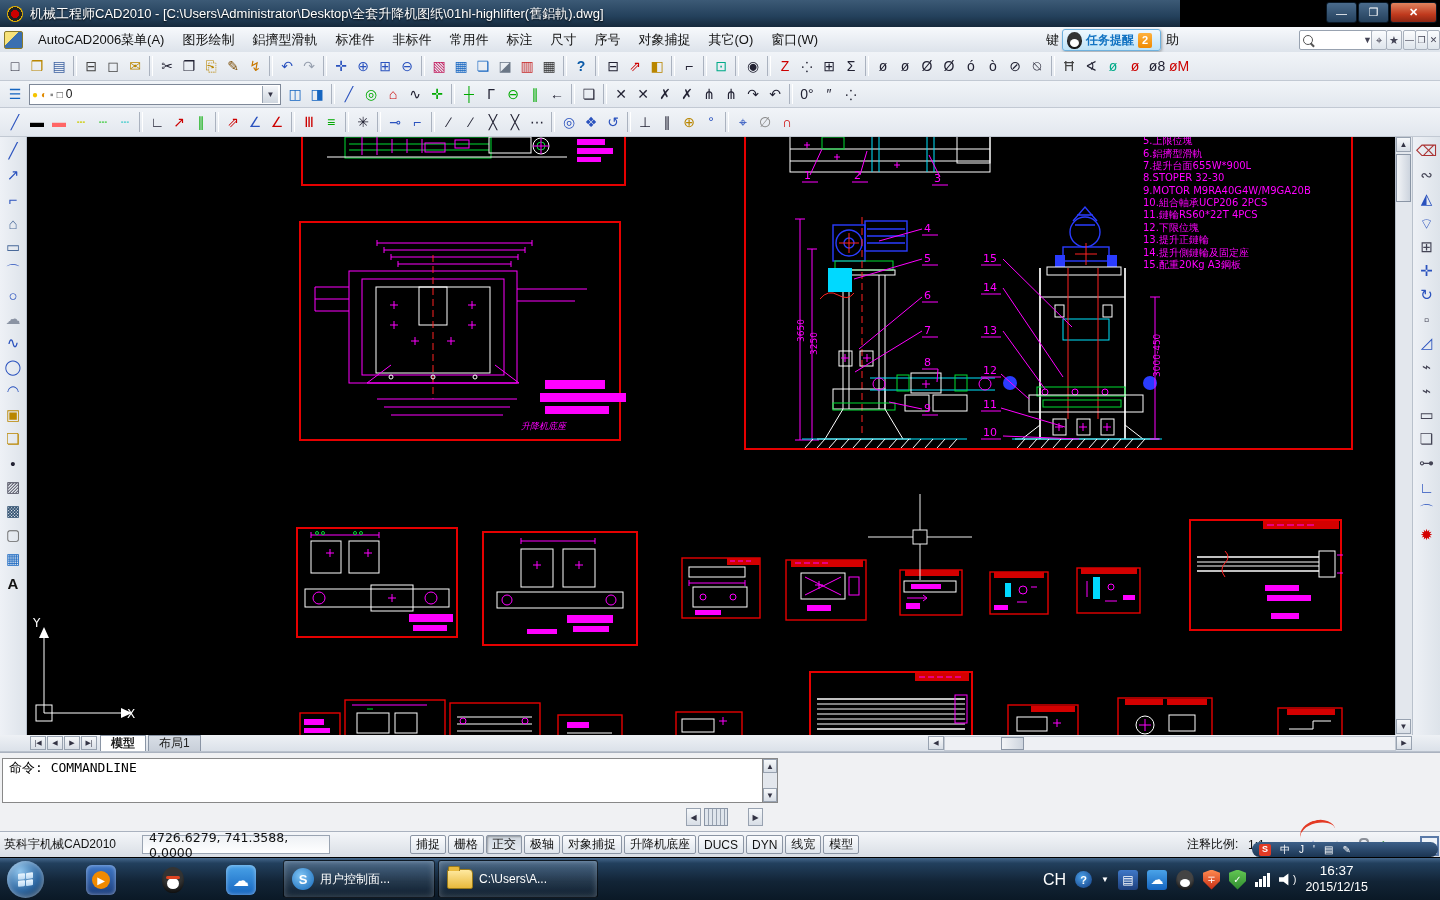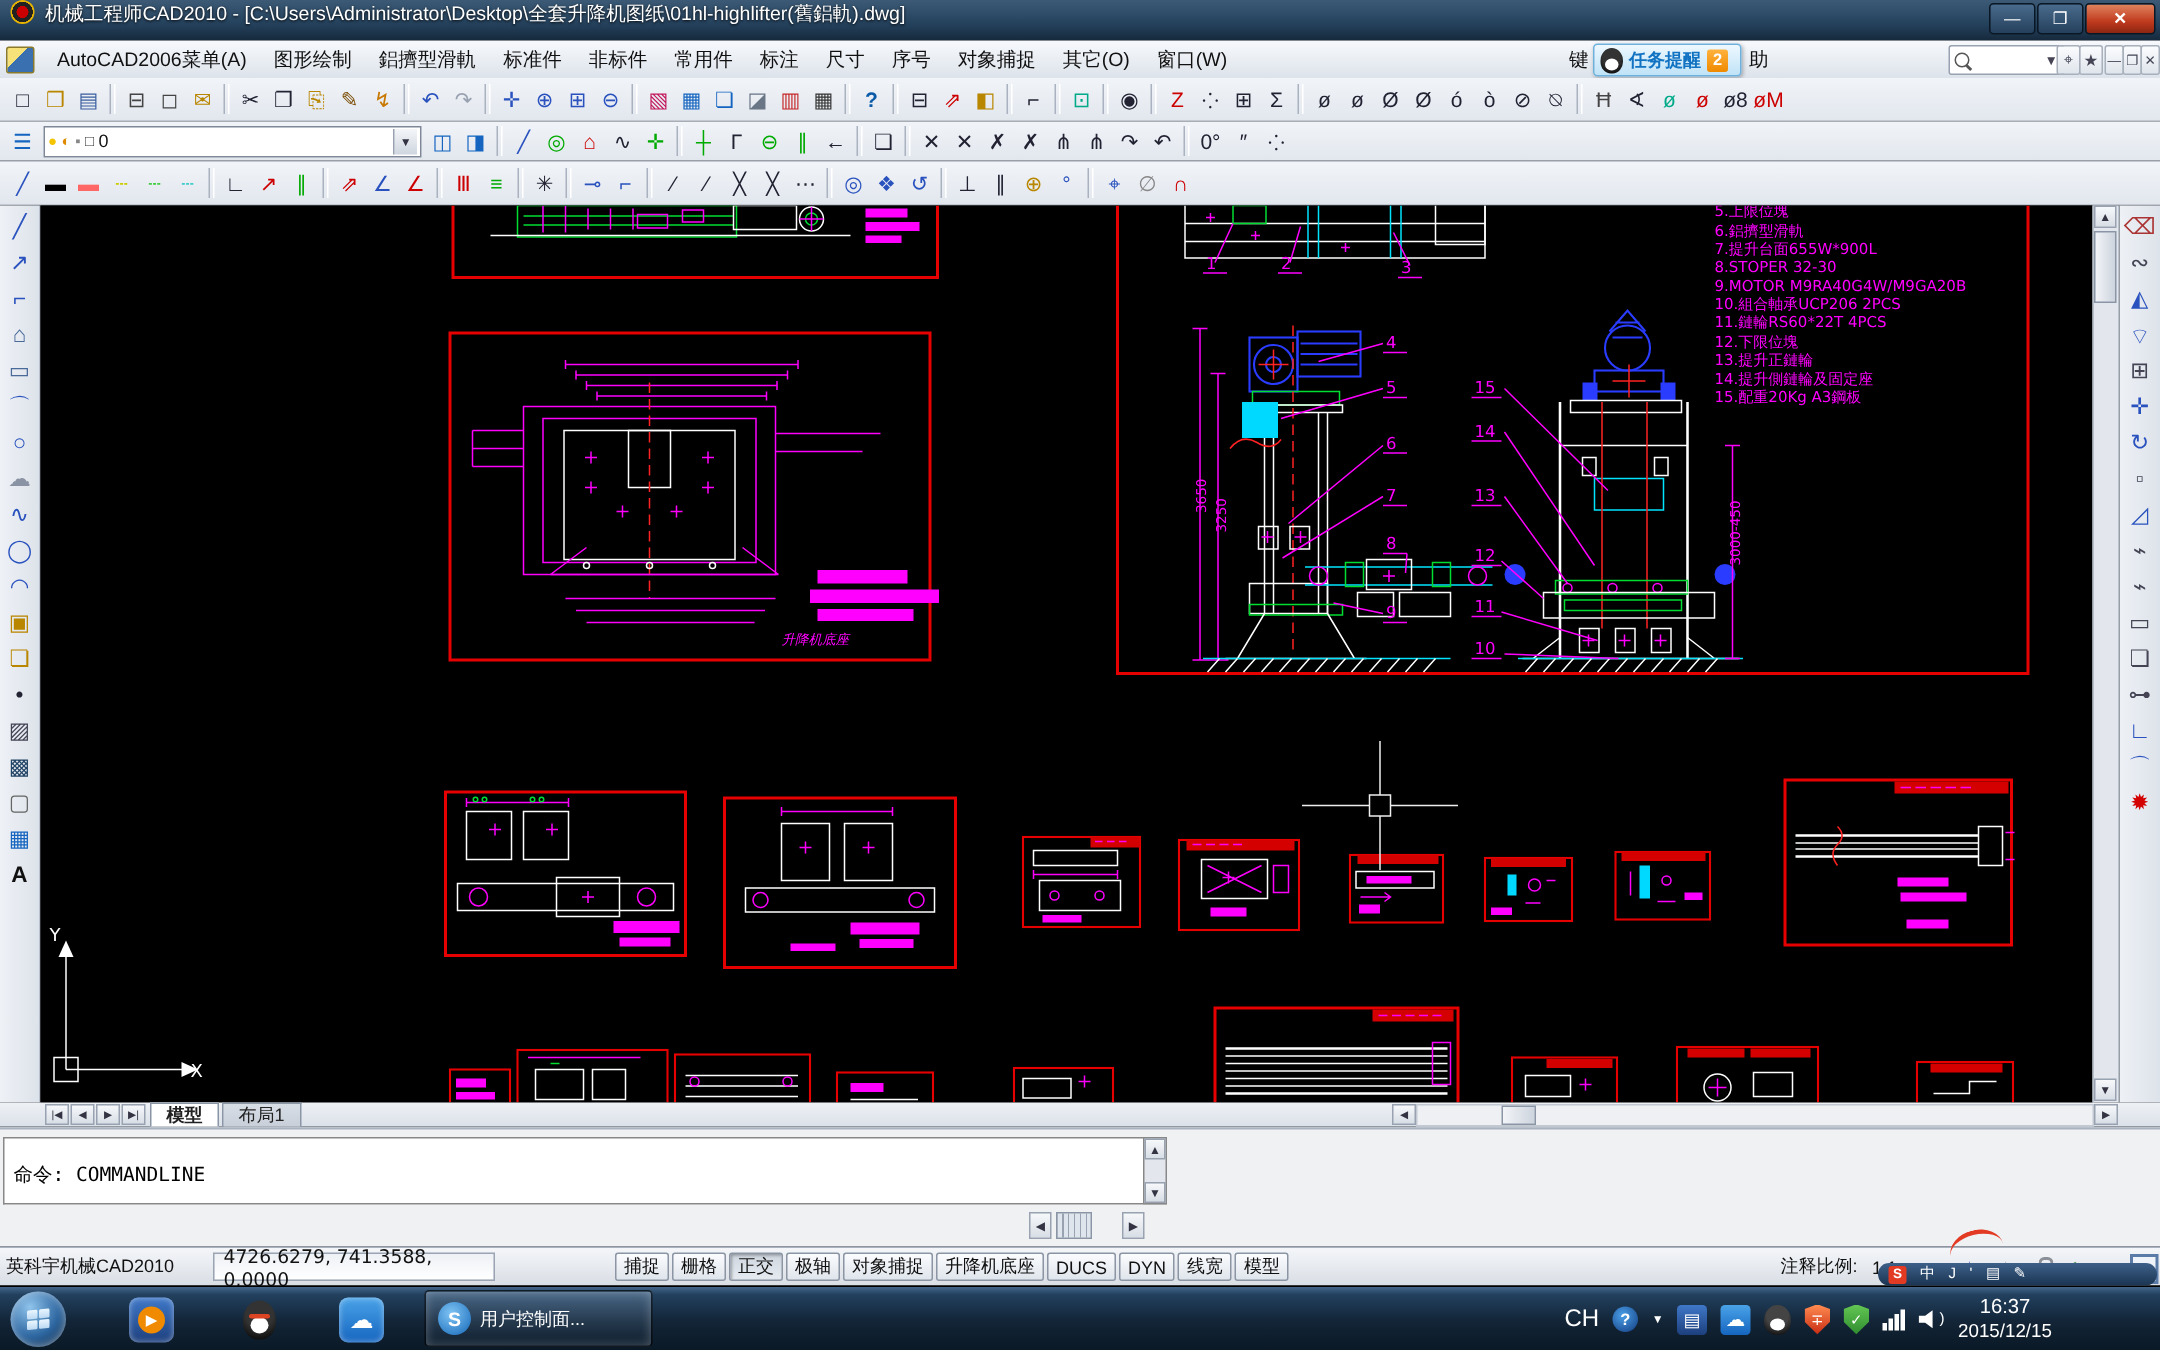--- a/index.html
+++ b/index.html
@@ -1,21 +1,21 @@
 <!DOCTYPE html>
 <html><head>
 <meta charset="utf-8">
 <style>
   html,body{margin:0;padding:0}
   body{width:1440px;height:900px;overflow:hidden;position:relative;background:#000;
        font-family:"Liberation Sans",sans-serif;-webkit-font-smoothing:antialiased}
   .abs{position:absolute}
   
-  #titlebar{left:0;top:0;width:1440px;height:27px;background:linear-gradient(#3c5a76,#24415c 60%,#16293c);
-            color:#fff;display:flex;border-bottom:1px solid #0b1724}
+  #titlebar{left:0;top:0;width:1180px;height:27px;background:linear-gradient(#3c5a76,#24415c 60%,#16293c);
+            color:#fff;display:flex;align-items:center;border-bottom:1px solid #0b1724}
   #titlebar .appico{width:16px;height:16px;margin:0 7px;border-radius:50%;
             background:radial-gradient(circle at 50% 50%,#c00 35%,#222 36%,#222 60%,#e8b400 61%,#e8b400 80%,#733 81%)}
   #titlebar .ttl{font-size:13px;text-shadow:0 1px 2px #000;white-space:nowrap}
   .winbtns{right:3px;top:2px;display:flex;gap:1px}
   .winbtn{width:29px;height:19px;display:flex;align-items:center;justify-content:center;font-size:11px;color:#fff;
           background:linear-gradient(#4a6b8c,#24405c);border:1px solid #0a1826;border-radius:3px}
   .winbtn.close{width:45px;background:linear-gradient(#e0835e,#c03a1e 60%,#8c2512);font-weight:bold}
   
   #menubar{left:0;top:27px;width:1440px;height:25px;background:linear-gradient(#f7f9fc,#dde3eb);
            border-bottom:1px solid #b6bec9;display:flex;align-items:center}
@@ -72,21 +72,21 @@
   #tabsrow{left:0;top:735px;width:1440px;height:17px;background:linear-gradient(#eef1f5,#dbe1e9);border-bottom:1px solid #b9c1cc;box-sizing:border-box}
   .navbtn{position:absolute;top:1px;width:16px;height:14px;background:linear-gradient(#f6f8fa,#d8dee6);
           border:1px solid #98a2b0;font-size:7px;color:#334;display:flex;align-items:center;justify-content:center;box-sizing:border-box}
   .tab{position:absolute;top:0;height:16px;padding:0 10px;font-size:12px;display:flex;align-items:center;
        border:1px solid #8a95a5;border-bottom:none;background:linear-gradient(#d8dee6,#c8cfd9);color:#222;box-sizing:border-box}
   .tab.active{background:#fff;font-weight:bold}
   #htrack{position:absolute;left:944px;top:1px;width:452px;height:15px;background:#eef0f4;border:1px solid #c2c9d3;box-sizing:border-box}
   
   #cmd{left:0;top:752px;width:1440px;height:79px;background:#f0f1f3;border-top:1px solid #aab2bf;box-sizing:border-box}
   #cmdhist{position:absolute;left:2px;top:5px;width:776px;height:45px;background:#fff;border:1px solid #888;
-           border-right:none;font-family:"DejaVu Sans Mono",monospace;font-size:13px;color:#000;padding:15px 6px;box-sizing:border-box}
+           border-right:none;font-family:"DejaVu Sans Mono",monospace;font-size:13px;color:#000;padding:0 6px;box-sizing:border-box}
   #cmdvs{position:absolute;left:762px;top:5px;width:16px;height:45px;background:#e3e7ed;border:1px solid #888;box-sizing:border-box}
   #cmdline{position:absolute;left:2px;top:52px;width:776px;height:24px;background:#fff;border:1px solid #888;
            font-family:"DejaVu Sans Mono",monospace;font-size:13px;color:#000;padding:3px 6px;box-sizing:border-box}
   
   #statusbar{left:0;top:831px;width:1440px;height:26px;background:linear-gradient(#f4f6f9,#d9dee5);
            border-top:1px solid #aab2bf;display:flex;align-items:center;font-size:12px;color:#111;box-sizing:border-box}
   #coords{position:absolute;left:142px;top:3px;width:188px;height:19px;border:1px solid #9aa4b2;background:linear-gradient(#eef1f5,#fff);
           font-size:12.5px;display:flex;align-items:center;padding-left:6px;box-sizing:border-box;font-family:"DejaVu Sans",sans-serif}
   #toggles{position:absolute;left:410px;top:3px;display:flex;gap:2px}
   .stbtn{height:19px;padding:0 5px;font-size:12px;border:1px solid #8b95a4;border-radius:2px;color:#111;
@@ -1109,20 +1109,26 @@
       <span style="position:absolute;left:5px;top:11px;width:12px;height:11px;background:#fff;border-radius:50%"></span>
       <span style="position:absolute;left:4px;top:9px;width:14px;height:3px;background:#d42;border-radius:2px"></span>
     </span>
   </span>
   <span class="tkico" style="left:226px;background:linear-gradient(#4aa3e8,#1565c0);color:#fff;font-size:16px;box-shadow:inset 0 0 4px rgba(255,255,255,.5)">☁</span>
 
   <div class="tbtn" style="left:283px;width:152px">
     <span style="width:22px;height:22px;border-radius:50%;background:radial-gradient(circle at 40% 35%,#7fc4f4,#1467b8);color:#fff;font-weight:bold;font-size:13px;display:flex;align-items:center;justify-content:center;flex:0 0 auto">S</span>
     <span>用户控制面...</span>
   </div>
+  <div class="tbtn" style="left:438px;width:160px">
+    <span style="width:24px;height:18px;background:linear-gradient(#ffe9a0,#e8b93c);border:1px solid #9a7a1a;border-radius:2px 4px 2px 2px;position:relative;flex:0 0 auto">
+      <span style="position:absolute;left:0;top:-4px;width:10px;height:4px;background:#e8b93c;border:1px solid #9a7a1a;border-bottom:none;border-radius:2px 2px 0 0"></span>
+    </span>
+    <span>C:\Users\A...</span>
+  </div>
 
   <div class="tray" style="left:1043px;gap:9px">
     <span style="font-size:16px">CH</span>
     <span class="trayico" style="width:17px;height:17px;border-radius:50%;background:radial-gradient(circle at 40% 35%,#4aa0e8,#123a7f);font-size:11px;font-weight:bold">?</span>
     <span class="trayico" style="font-size:8px">▼</span>
     <span class="trayico" style="width:20px;height:20px;border-radius:3px;background:linear-gradient(#3f78c8,#1d3f7d);font-size:12px">▤</span>
     <span class="trayico" style="width:20px;height:20px;border-radius:3px;background:linear-gradient(#4aa3e8,#1565c0);font-size:13px">☁</span>
     <span class="trayico" style="width:18px;height:20px;background:radial-gradient(circle at 50% 35%,#444 45%,#000);border-radius:50% 50% 45% 45%;position:relative">
       <span style="position:absolute;left:4px;top:9px;width:10px;height:8px;background:#fff;border-radius:50%"></span>
     </span>

